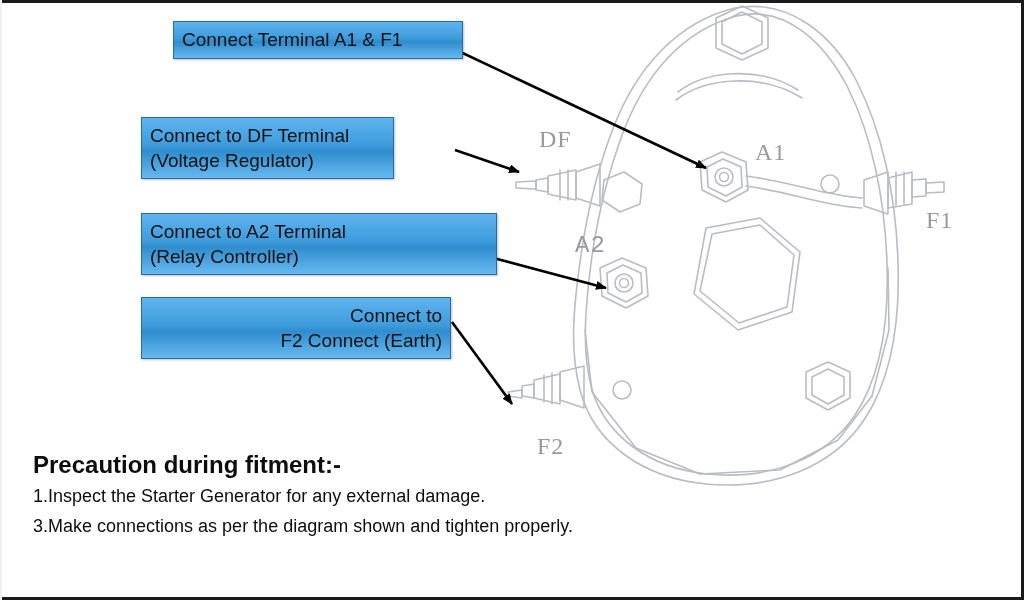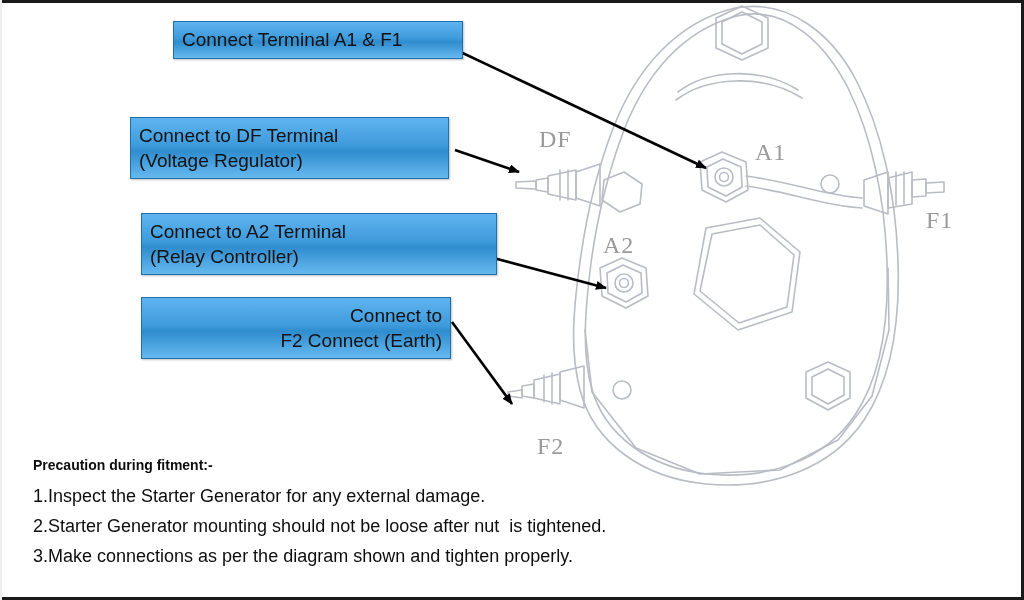--- a/index.html
+++ b/index.html
@@ -53,21 +53,21 @@
     padding: 5px 8px 6px 8px;
     font-family: "Liberation Sans", sans-serif;
     box-shadow: 1px 1px 2px rgba(0,0,0,0.25);
   }
   .callout span {
     display: block;
     white-space: nowrap;
   }
 
   #callout-a1f1  { left: 141px; top: 21px;  width: 290px; height: 38px; margin-left: 32px; }
-  #callout-df    { left: 130px; top: 117px; width: 319px; height: 62px; }
+  #callout-df    { left: 141px; top: 117px; width: 253px; height: 62px; }
   #callout-a2    { left: 141px; top: 213px; width: 356px; height: 62px; }
   #callout-f2    { left: 141px; top: 297px; width: 310px; height: 62px; text-align: right; }
 
   
   #drawing {
     position: absolute;
     left: 0; top: 0;
     width: 1024px; height: 600px;
     pointer-events: none;
   }
@@ -76,34 +76,34 @@
   .term-label {
     position: absolute;
     color: #9a9a9a;
     font-family: "Liberation Serif", serif;
     font-size: 24px;
     letter-spacing: 1px;
   }
   #label-DF { left: 539px; top: 126px; }
   #label-A1 { left: 755px; top: 139px; }
   #label-F1 { left: 926px; top: 207px; text-align: center; }
-  #label-A2 { left: 603px; top: 232px; }
+  #label-A2 { left: 575px; top: 232px; font-family: Liberation Mono, monospace; }
   #label-F2 { left: 537px; top: 433px; }
 
   
   #precaution {
     position: absolute;
     left: 33px;
     top: 450px;
     width: 800px;
     color: #0d0d0d;
     font-family: "Liberation Sans", sans-serif;
   }
   #precaution .pre-title {
-    font-size: 14px;
+    font-size: 24px;
     font-weight: bold;
     line-height: 30px;
     margin-bottom: 1px;
   }
   #precaution .pre-item {
     font-size: 18px;
     line-height: 30px;
     white-space: pre;
   }
 </style>
@@ -232,17 +232,16 @@
   </div>
 
   <div class="callout" id="callout-f2">
     <span>Connect to</span>
     <span>F2 Connect (Earth)</span>
   </div>
 
   <div id="precaution">
     <div class="pre-title">Precaution during fitment:-</div>
     <div class="pre-item">1.Inspect the Starter Generator for any external damage.</div>
-    <div class="pre-item">2.Starter Generator mounting should not be loose after nut  is tightened.</div>
     <div class="pre-item">3.Make connections as per the diagram shown and tighten properly.</div>
   </div>
 
 </div>
 
 </body></html>

